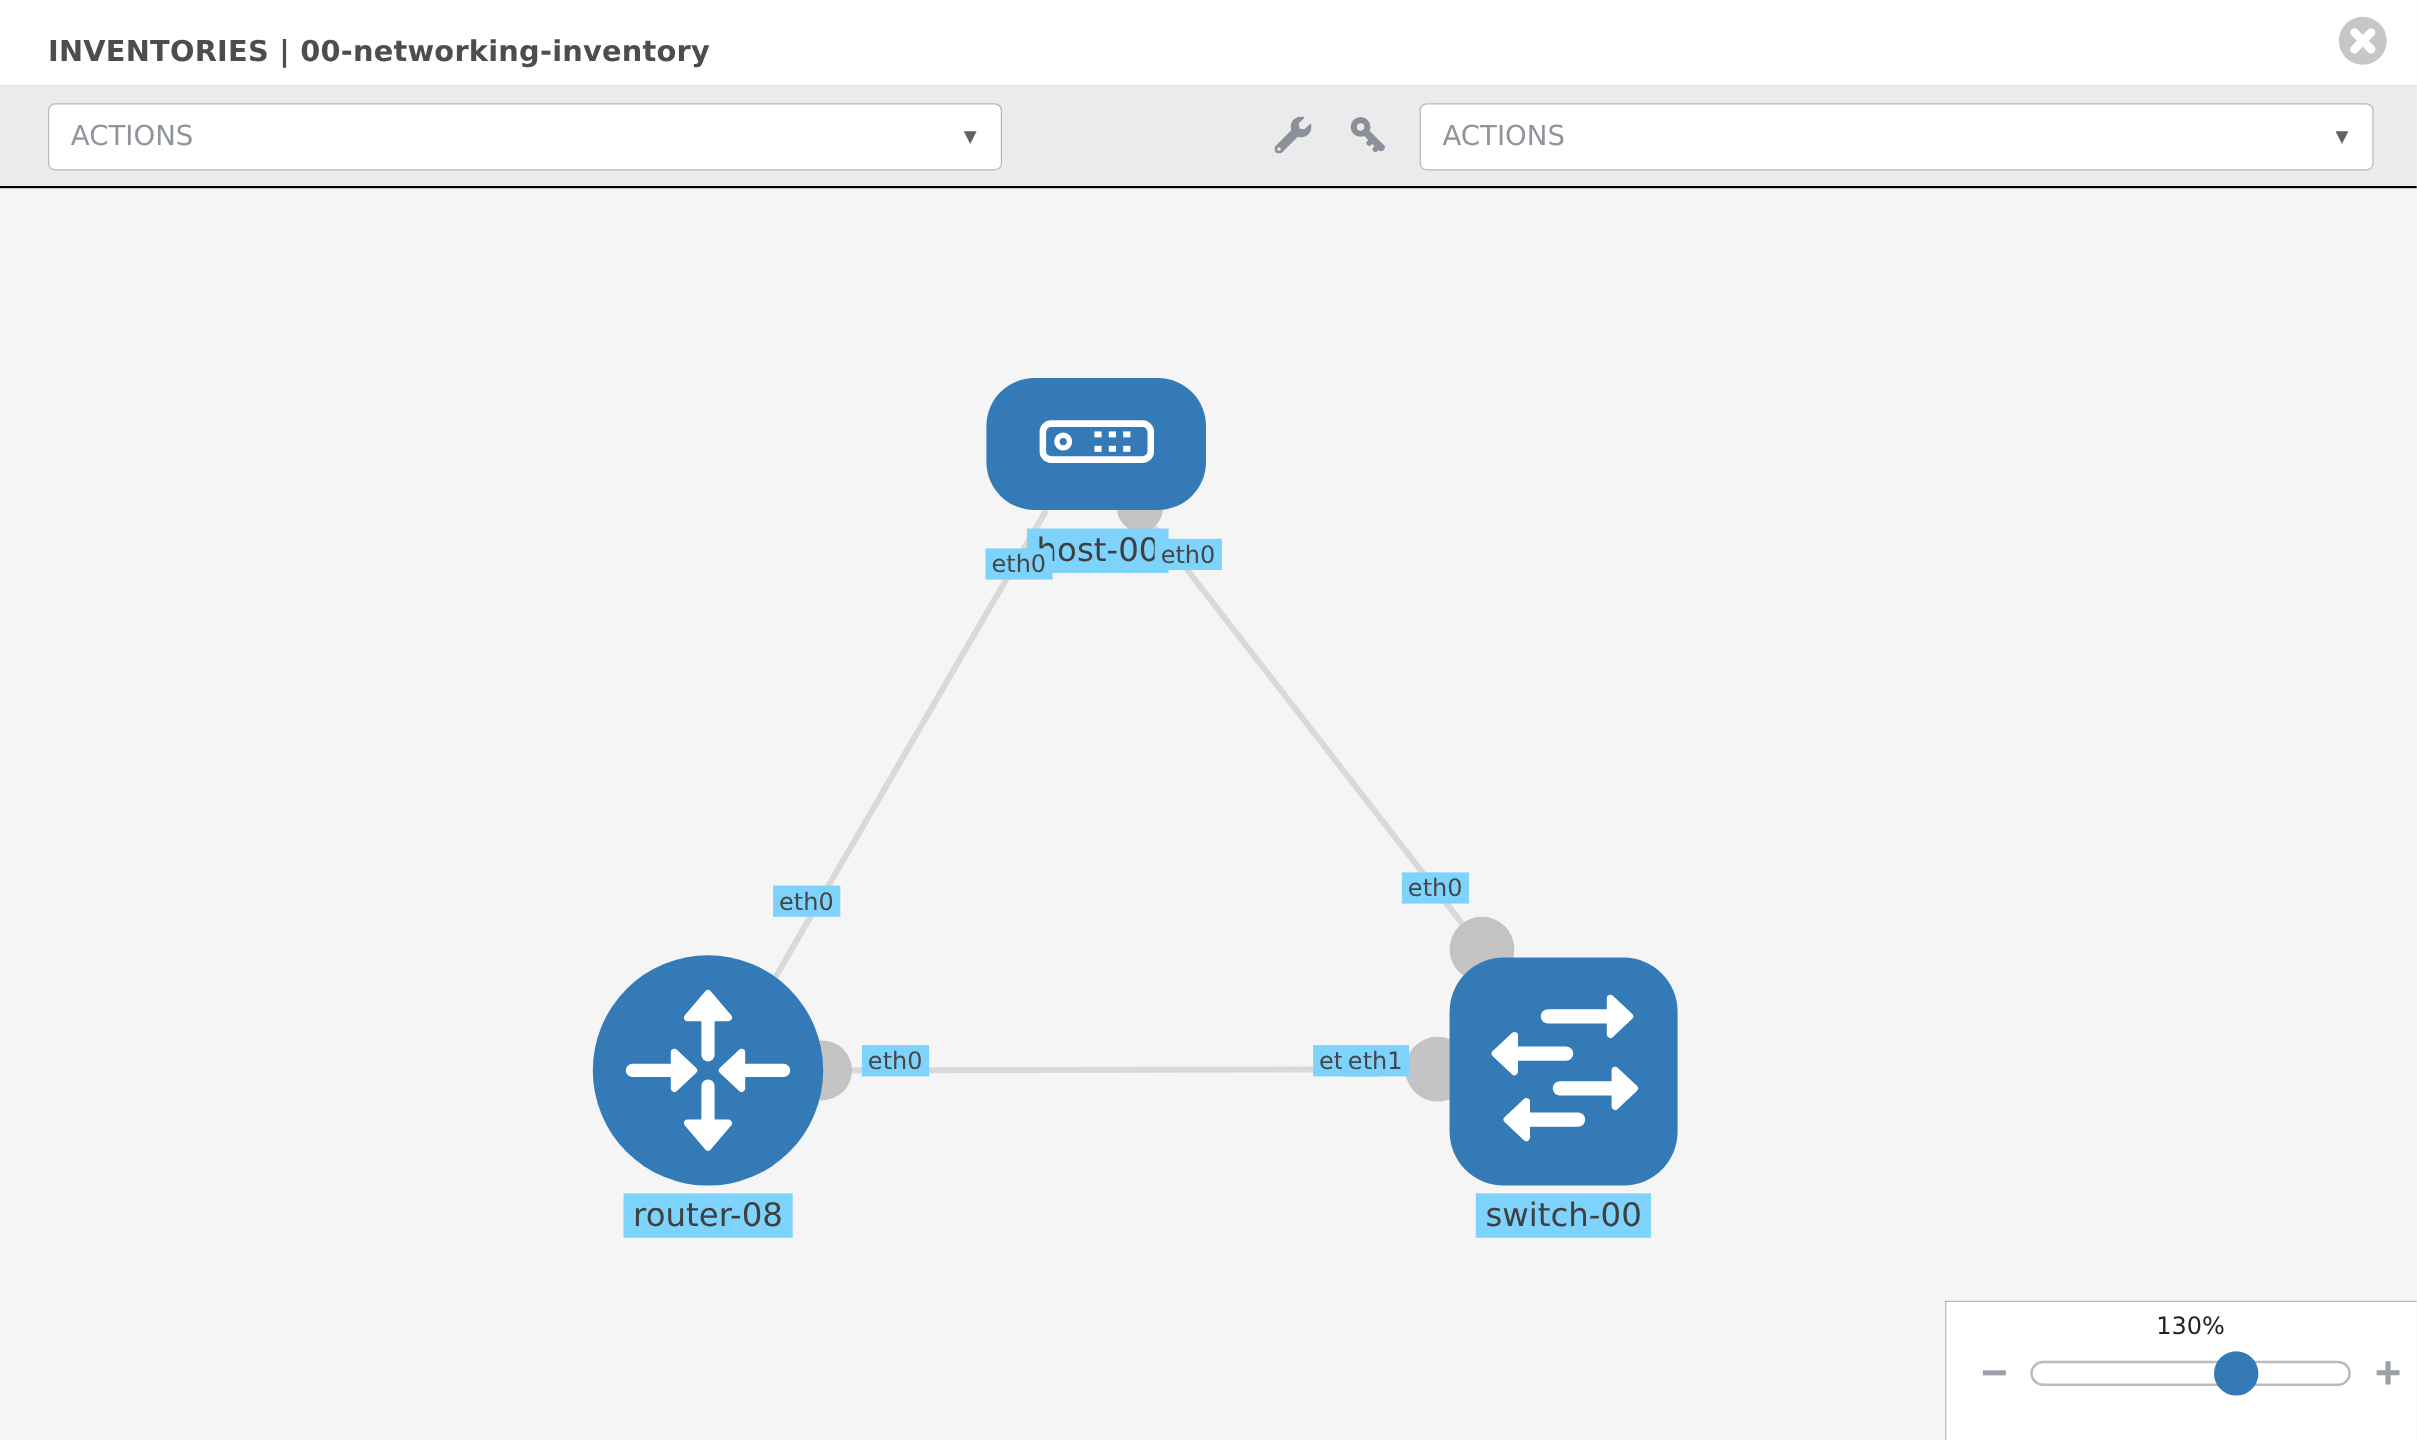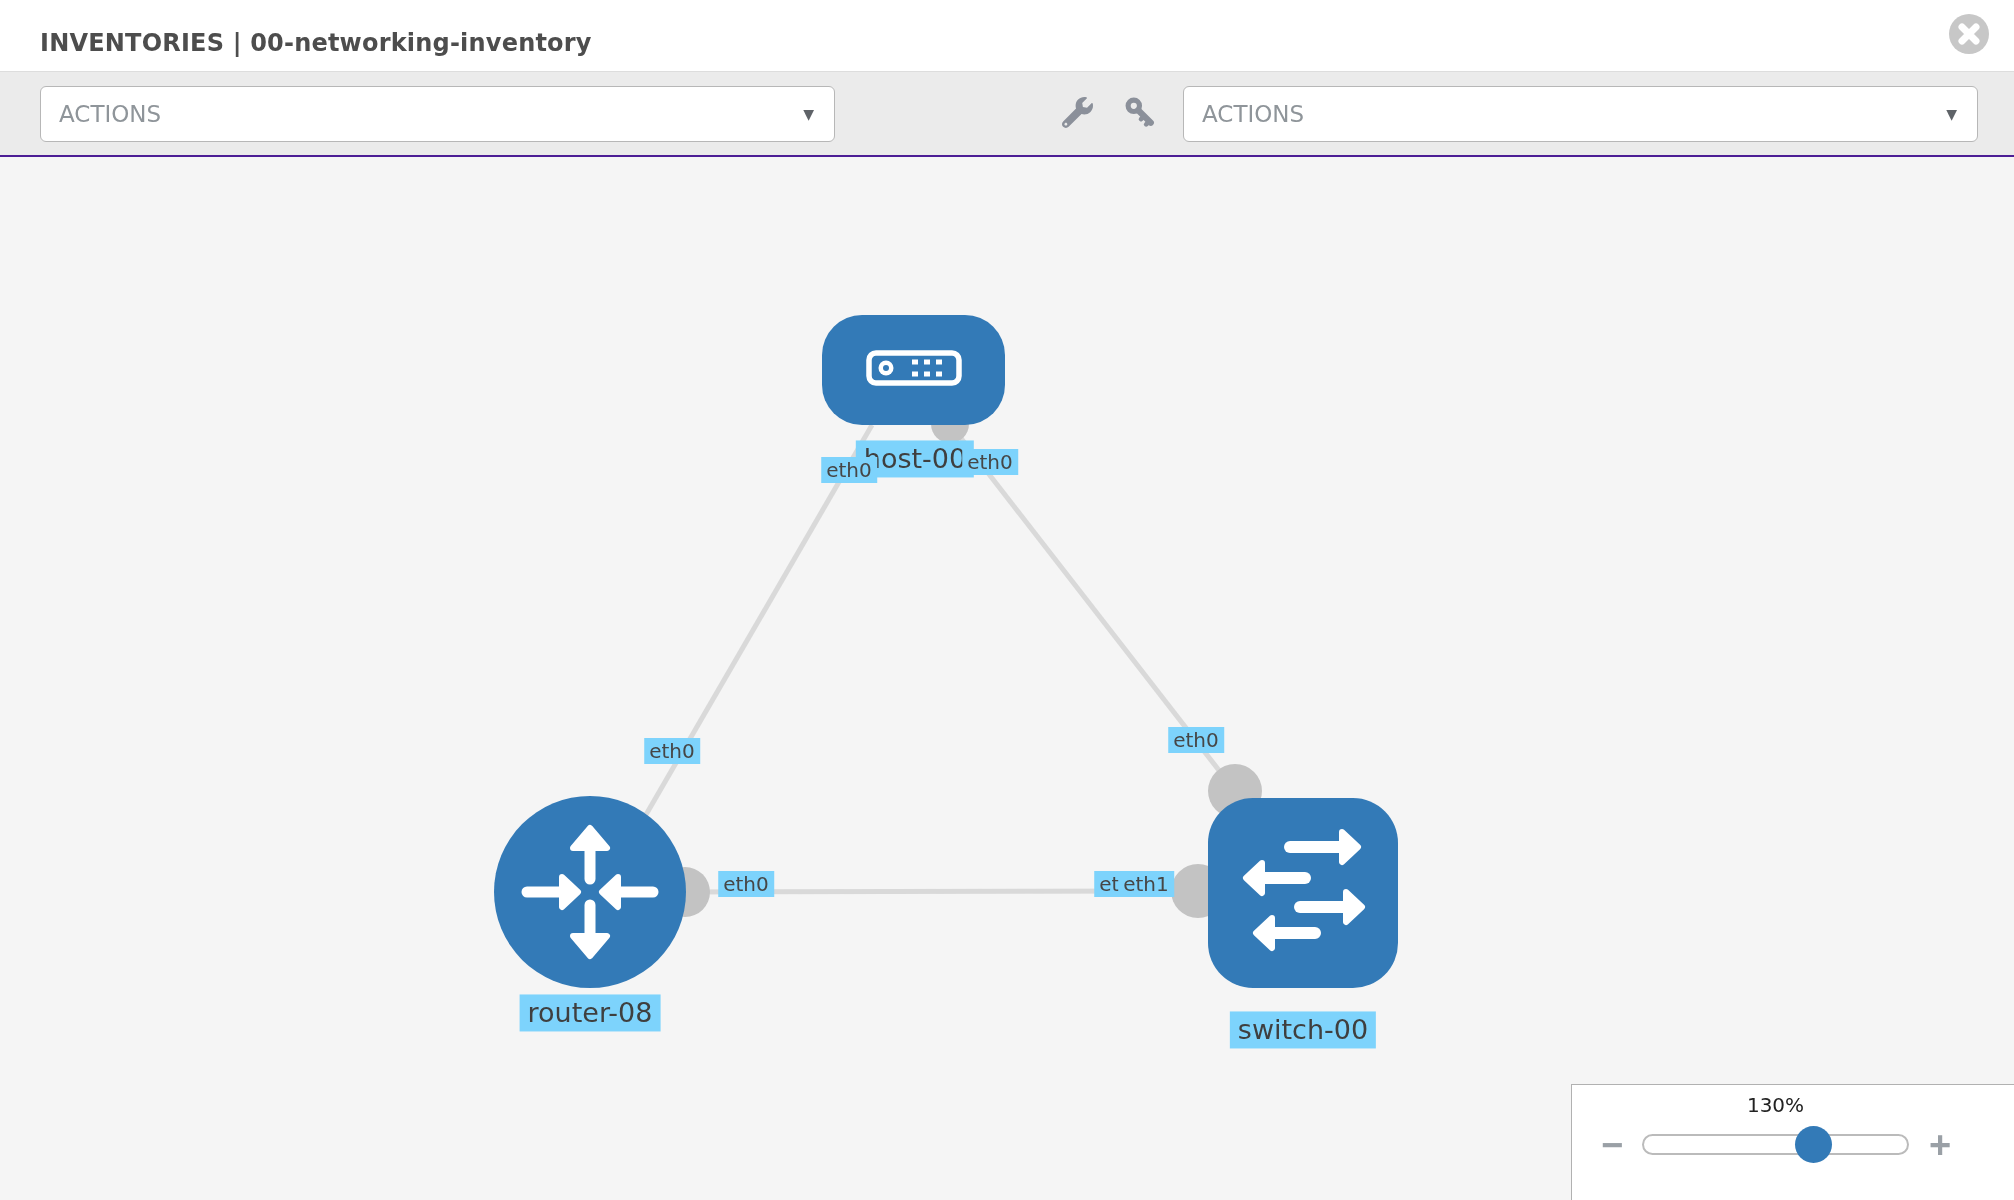--- a/index.html
+++ b/index.html
@@ -17,21 +17,21 @@
     font-size: 24px; font-weight: bold; color: #4d4d4d; letter-spacing: 0.2px;
   }
   .close-btn {
     position: absolute; right: 24px; top: 13px; width: 42px; height: 42px;
     cursor: pointer; border: none; background: transparent; padding: 0;
   }
 
   
   .toolbar {
     position: absolute; top: 72px; left: 0; width: 2014px; height: 85px;
-    background: #ebebeb; border-bottom: 2px solid #4c1d95;
+    background: #ebebeb; border-bottom: 2px solid #000000;
   }
   .select-box {
     position: absolute; top: 14px; height: 56px; width: 795px;
     background: #ffffff; border: 1px solid #b7b7b7; border-radius: 6px;
     display: flex; align-items: center; cursor: pointer;
   }
   .select-box .select-label {
     margin-left: 18px; font-size: 23px; color: #8f959a;
   }
   .select-box .caret {
@@ -79,25 +79,25 @@
 
   .chip-host       { left: 915px;  top: 302px; }
   .chip-eth-hl     { left: 849px;  top: 313px; }
   .chip-eth-hr     { left: 990px;  top: 305px; }
   .chip-eth-rtop   { left: 672px;  top: 594px; }
   .chip-eth-mid-r  { left: 746px;  top: 727px; }
   .chip-eth-mid-s-back  { left: 1122px; top: 727px; }
   .chip-eth-mid-s-front { left: 1146px; top: 727px; }
   .chip-eth-stop   { left: 1196px; top: 583px; }
   .chip-router     { left: 590px;  top: 856px; }
-  .chip-switch     { left: 1303px; top: 856px; margin-top: 17px; }
+  .chip-switch     { left: 1303px; top: 856px; }
 
   
   .zoom-panel {
-    position: absolute; right: 0; bottom: 0; width: 443px; height: 116px;
+    position: absolute; right: 0; bottom: 0; width: 393px; height: 116px;
     background: #ffffff; border-top: 1px solid #b1b1b1; border-left: 1px solid #b1b1b1;
   }
   .zoom-percent {
     position: absolute; left: 70px; top: 8px; width: 267px;
     text-align: center; font-size: 20px; color: #222222;
   }
   .zoom-btn {
     position: absolute; width: 40px; height: 40px; top: 40px;
     border: none; background: transparent; padding: 0; cursor: pointer;
     display: flex; align-items: center; justify-content: center;

